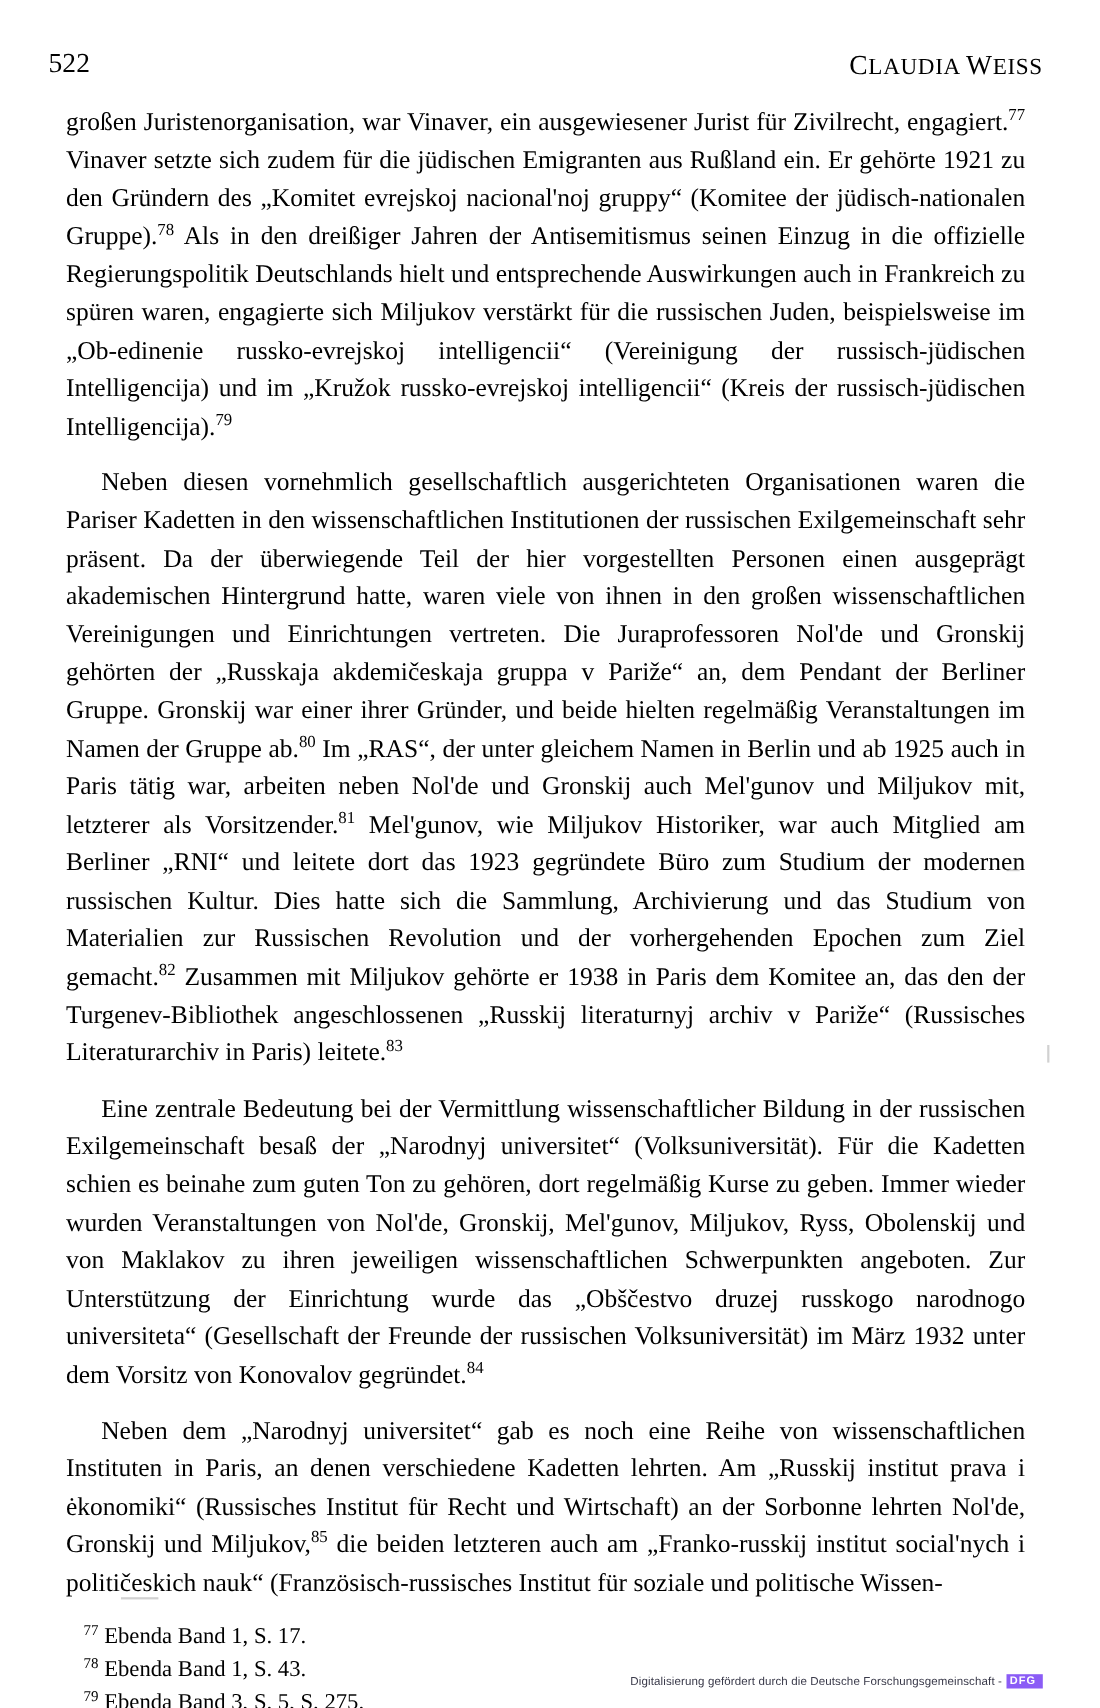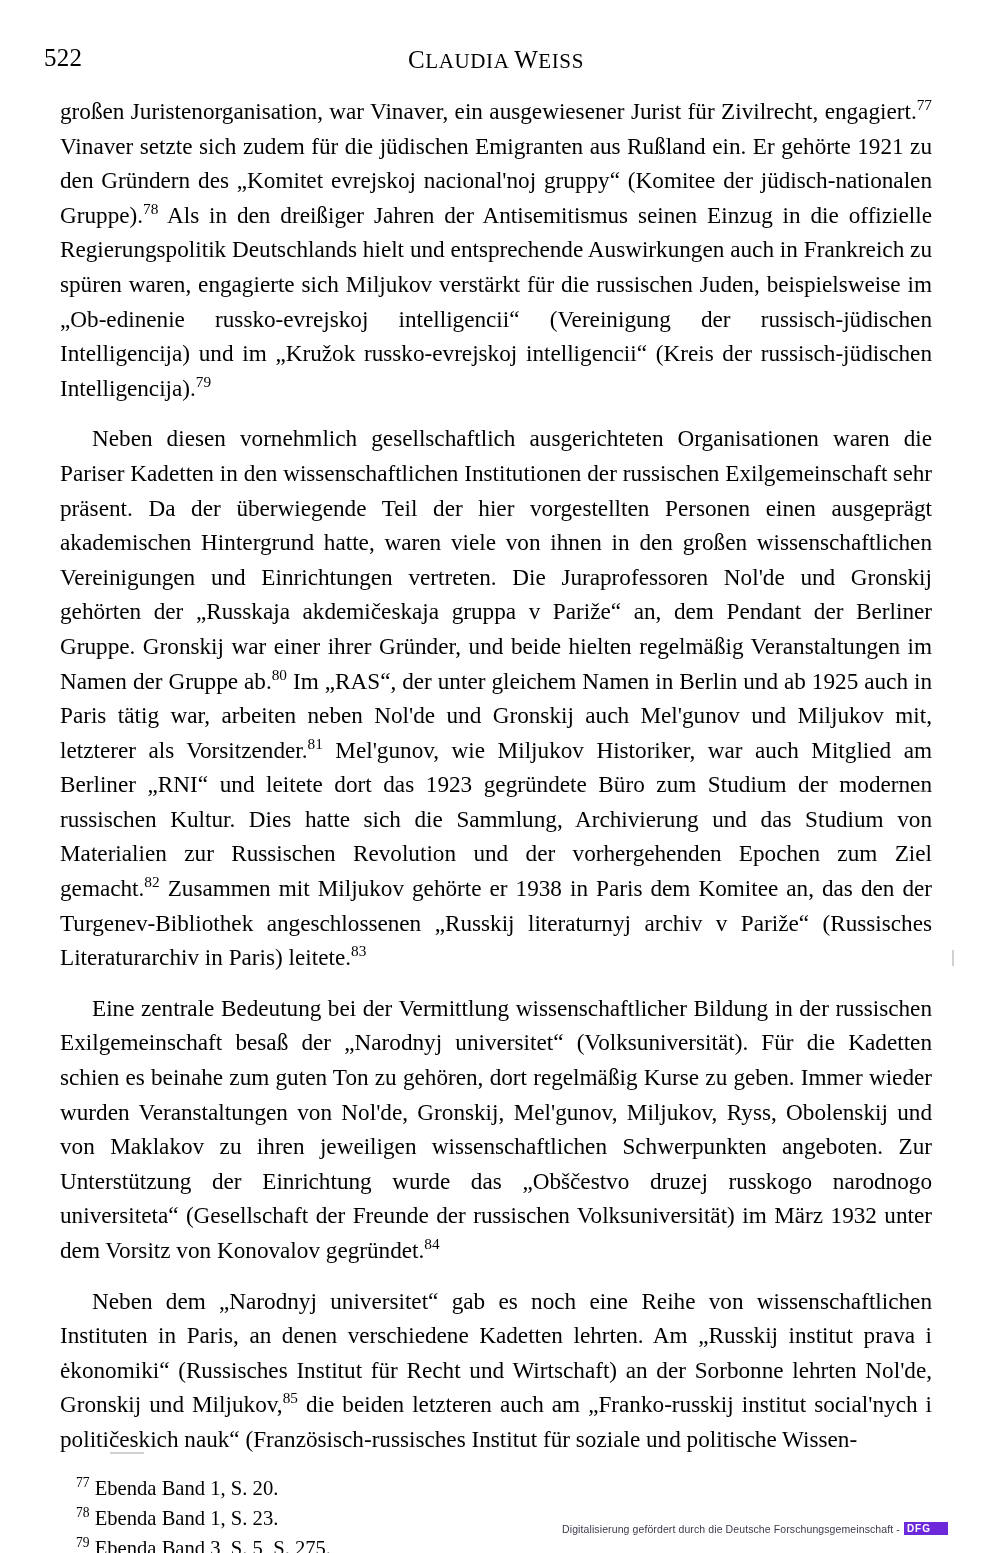--- a/index.html
+++ b/index.html
@@ -32,21 +32,21 @@
     left: 0px;
     top: 16px;
     font-size: 25px;
     letter-spacing: 0.2px;
   }
   .head-title {
     position: absolute;
     left: 0;
     right: 0;
     top: 18px;
-    text-align: center;
+    text-align: right;
     font-size: 21px;
     letter-spacing: 0.6px;
   }
   .head-title .smallcap-first {
     font-size: 25px;
   }
   .body-text {
     margin-top: 22px;
     font-size: 23.2px;
     line-height: 34.6px;
@@ -87,27 +87,27 @@
     align-items: center;
     gap: 4px;
   }
   .stamp-text {
     font-family: "Liberation Sans", sans-serif;
     font-size: 10.5px;
     color: #3a3a4a;
     letter-spacing: 0.1px;
   }
   .stamp-badge {
-    background: #6d28d9;
+    background: #8b5cf6;
     color: #ffffff;
     font-family: "Liberation Sans", sans-serif;
     font-weight: bold;
     font-size: 10px;
     letter-spacing: 1px;
-    padding: 1px 17px 1px 3px;
+    padding: 1px 6px 1px 3px;
     line-height: 11px;
   }
   .speck {
     position: absolute;
     background: #9a9a9a;
     opacity: 0.45;
   }
 </style>
 </head>
 <body>
@@ -122,22 +122,22 @@
   <div class="body-text">
     <p>großen Juristenorganisation, war Vinaver, ein ausgewiesener Jurist für Zivilrecht, engagiert.<sup>77</sup> Vinaver setzte sich zudem für die jüdischen Emigranten aus Rußland ein. Er gehörte 1921 zu den Gründern des „Komitet evrejskoj nacional'noj gruppy“ (Komitee der jüdisch-nationalen Gruppe).<sup>78</sup> Als in den dreißiger Jahren der Antisemitismus seinen Einzug in die offizielle Regierungspolitik Deutschlands hielt und entsprechende Auswirkungen auch in Frankreich zu spüren waren, engagierte sich Miljukov verstärkt für die russischen Juden, beispielsweise im „Ob-edinenie russko-evrejskoj intelligencii“ (Vereinigung der russisch-jüdischen Intelligencija) und im „Kružok russko-evrejskoj intelligencii“ (Kreis der russisch-jüdischen Intelligencija).<sup>79</sup></p>
     <p class="indent">Neben diesen vornehmlich gesellschaftlich ausgerichteten Organisationen waren die Pariser Kadetten in den wissenschaftlichen Institutionen der russischen Exilgemeinschaft sehr präsent. Da der überwiegende Teil der hier vorgestellten Personen einen ausgeprägt akademischen Hintergrund hatte, waren viele von ihnen in den großen wissenschaftlichen Vereinigungen und Einrichtungen vertreten. Die Juraprofessoren Nol'de und Gronskij gehörten der „Russkaja akdemičeskaja gruppa v Pariže“ an, dem Pendant der Berliner Gruppe. Gronskij war einer ihrer Gründer, und beide hielten regelmäßig Veranstaltungen im Namen der Gruppe ab.<sup>80</sup> Im „RAS“, der unter gleichem Namen in Berlin und ab 1925 auch in Paris tätig war, arbeiten neben Nol'de und Gronskij auch Mel'gunov und Miljukov mit, letzterer als Vorsitzender.<sup>81</sup> Mel'gunov, wie Miljukov Historiker, war auch Mitglied am Berliner „RNI“ und leitete dort das 1923 gegründete Büro zum Studium der modernen russischen Kultur. Dies hatte sich die Sammlung, Archivierung und das Studium von Materialien zur Russischen Revolution und der vorhergehenden Epochen zum Ziel gemacht.<sup>82</sup> Zusammen mit Miljukov gehörte er 1938 in Paris dem Komitee an, das den der Turgenev-Bibliothek angeschlossenen „Russkij literaturnyj archiv v Pariže“ (Russisches Literaturarchiv in Paris) leitete.<sup>83</sup></p>
     <p class="indent">Eine zentrale Bedeutung bei der Vermittlung wissenschaftlicher Bildung in der russischen Exilgemeinschaft besaß der „Narodnyj universitet“ (Volksuniversität). Für die Kadetten schien es beinahe zum guten Ton zu gehören, dort regelmäßig Kurse zu geben. Immer wieder wurden Veranstaltungen von Nol'de, Gronskij, Mel'gunov, Miljukov, Ryss, Obolenskij und von Maklakov zu ihren jeweiligen wissenschaftlichen Schwerpunkten angeboten. Zur Unterstützung der Einrichtung wurde das „Obščestvo druzej russkogo narodnogo universiteta“ (Gesellschaft der Freunde der russischen Volksuniversität) im März 1932 unter dem Vorsitz von Konovalov gegründet.<sup>84</sup></p>
     <p class="indent">Neben dem „Narodnyj universitet“ gab es noch eine Reihe von wissenschaftlichen Instituten in Paris, an denen verschiedene Kadetten lehrten. Am „Russkij institut prava i ėkonomiki“ (Russisches Institut für Recht und Wirtschaft) an der Sorbonne lehrten Nol'de, Gronskij und Miljukov,<sup>85</sup> die beiden letzteren auch am „Franko-russkij institut social'nych i političeskich nauk“ (Französisch-russisches Institut für soziale und politische Wissen-</p>
   </div>
 
   <div class="footnote-rule"></div>
 
   <div class="footnotes">
-    <div class="fn"><sup>77</sup> <span>Ebenda Band 1, S. 20.</span></div>
-    <div class="fn"><sup>78</sup> <span>Ebenda Band 1, S. 23.</span></div>
+    <div class="fn"><sup>77</sup> <span>Ebenda Band 1, S. 17.</span></div>
+    <div class="fn"><sup>78</sup> <span>Ebenda Band 1, S. 43.</span></div>
     <div class="fn"><sup>79</sup> <span>Ebenda Band 3, S. 5, S. 275.</span></div>
     <div class="fn"><sup>80</sup> <span>Ebenda Band 1, S. 6, S. 8, S. 18.</span></div>
     <div class="fn"><sup>82</sup> <span>Chronik russischen Lebens in Deutschland, Nr. 3161.</span></div>
     <div class="fn"><sup>83</sup> <span>L'émigration russe. Band 3, S. 419.</span></div>
 
   </div>
 
   <div class="speck" style="left:110px; top:1452px; width:34px; height:2px;"></div>
   <div class="speck" style="left:915px; top:790px; width:12px; height:2px;"></div>
   <div class="speck" style="left:952px; top:950px; width:2px; height:16px;"></div>

